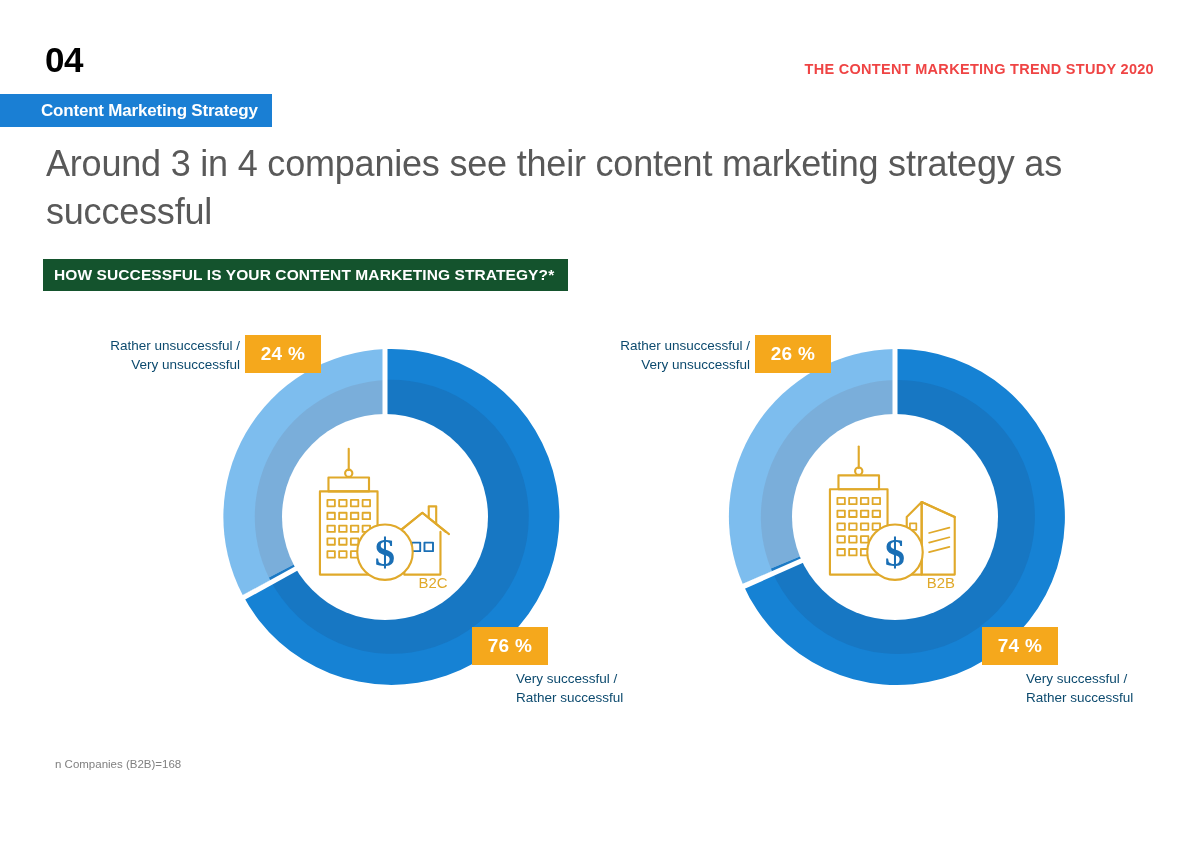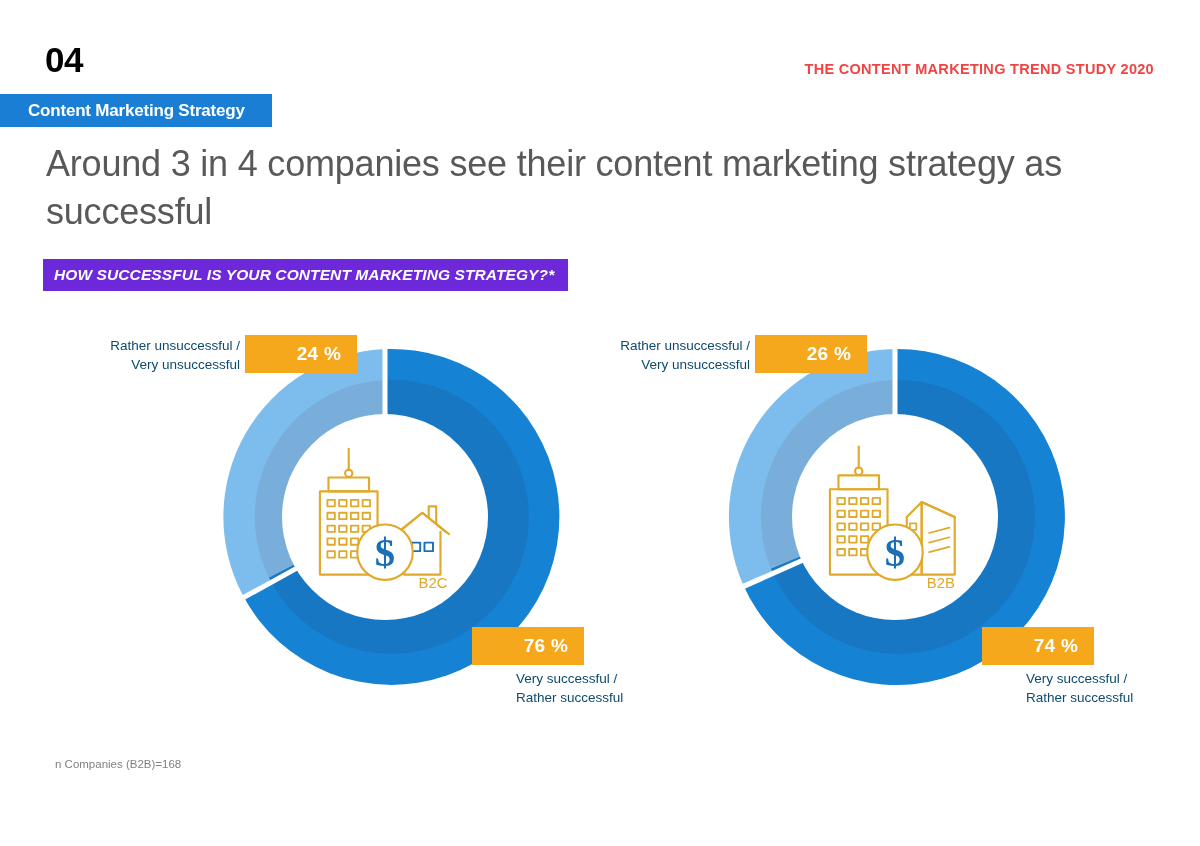--- a/index.html
+++ b/index.html
@@ -20,44 +20,43 @@
     letter-spacing:-0.5px;line-height:1;
   }
   .section-tab{
     position:absolute;left:0px;top:94px;
     height:33px;width:272px;
     background:#1a7fd4;
     display:flex;align-items:center;
   }
   .section-tab span{
     color:#ffffff;font-size:17px;font-weight:bold;
-    padding-left:28px;letter-spacing:-0.2px;
+    padding-left:41px;letter-spacing:-0.2px;
     white-space:nowrap;
   }
   .study-label{
     position:absolute;right:46px;top:61px;
     font-size:14.5px;font-weight:bold;letter-spacing:0.3px;
     color:#ef4444;white-space:nowrap;
   }
 
   
   .headline{
     position:absolute;left:46px;top:140px;width:1080px;
     font-size:36px;font-weight:400;line-height:1.33;
     color:#595959;letter-spacing:-0.2px;
   }
 
   
   .question-bar{
     position:absolute;left:43px;top:259px;
     height:32px;
-    background:#6d28d9;
+    background:#14532d;
     display:flex;align-items:center;
     padding:0 14px 0 11px;
-    font-style:italic;
   }
   .question-bar span{
     color:#ffffff;font-size:15.5px;font-weight:bold;letter-spacing:0.1px;
     white-space:nowrap;
   }
 
   
   .charts{position:absolute;left:0;top:318px;width:1200px;height:400px;}
   .chart-block{position:absolute;top:0;width:510px;height:400px;}
   .chart-block.b2c{left:130px;}
@@ -75,21 +74,20 @@
   .icon-wrap svg{display:block;}
 
   
   .badge{
     position:absolute;
     background:#f5a81c;
     color:#ffffff;
     font-size:19px;font-weight:bold;
     display:flex;align-items:center;justify-content:center;
     letter-spacing:0.3px;
-    padding-left:36px;
   }
   .badge-top{top:17px;left:115px;width:76px;height:38px;}
   .badge-bottom{top:309px;left:342px;width:76px;height:38px;}
 
   .lbl{
     position:absolute;
     font-size:13.5px;line-height:1.42;color:#0c4a6e;
     white-space:nowrap;
   }
   .lbl-top{top:18px;left:-45px;width:155px;text-align:right;}

